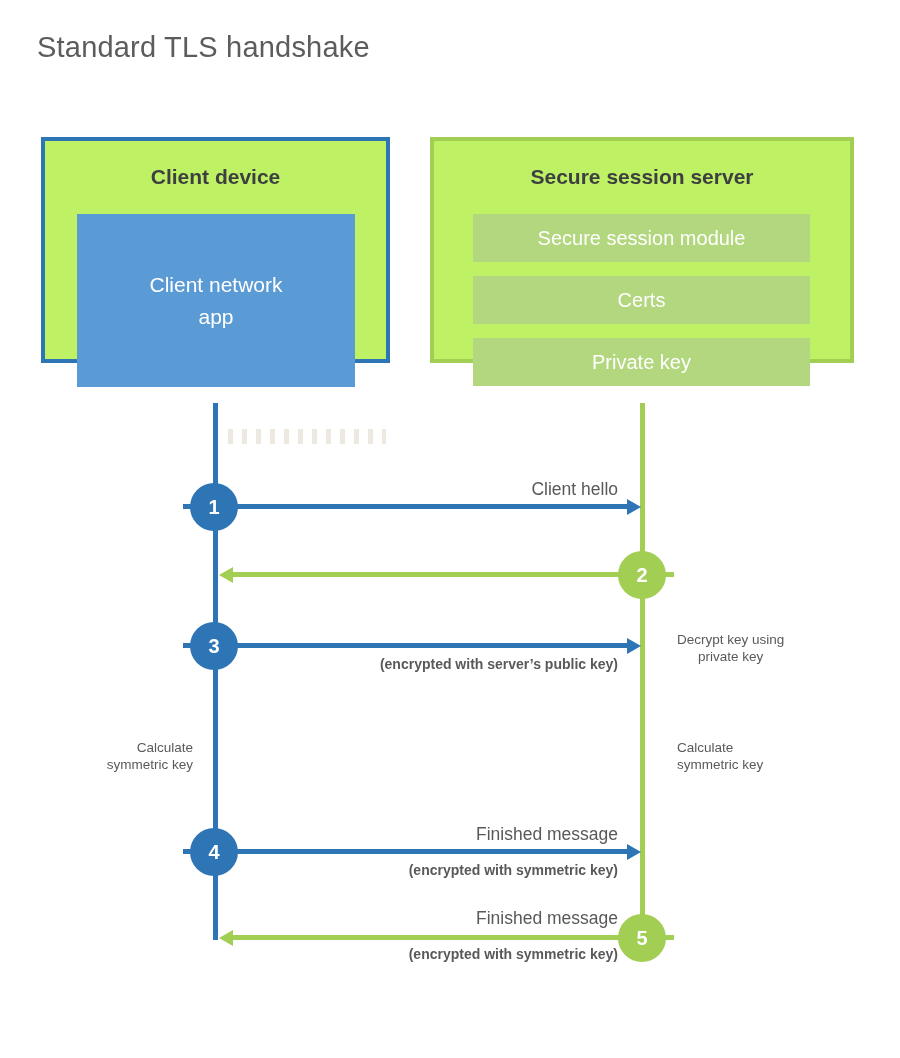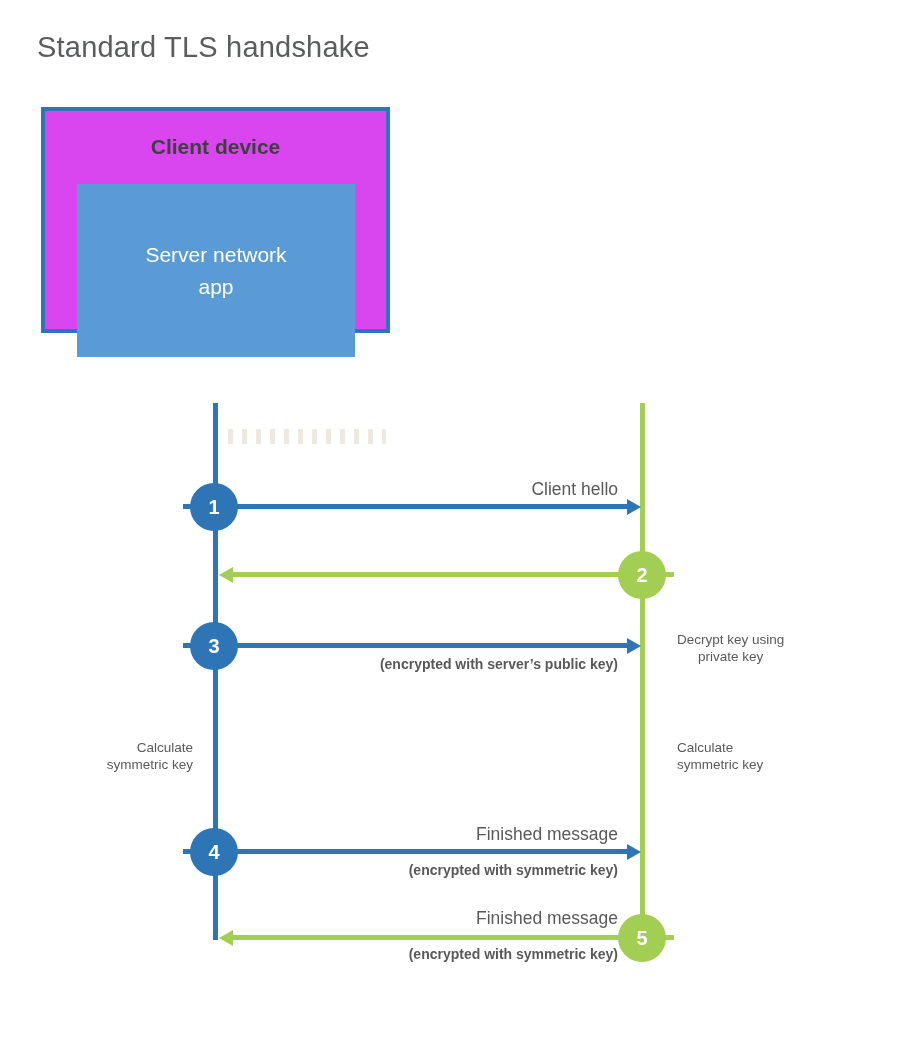--- a/index.html
+++ b/index.html
@@ -5,21 +5,21 @@
   html,body{margin:0;padding:0;background:#ffffff;}
   .canvas{
     position:relative;width:900px;height:1058px;background:#ffffff;overflow:hidden;
     font-family:"Liberation Sans","DejaVu Sans",sans-serif;
   }
   .title{
     position:absolute;left:37px;top:31px;margin:0;
     font-size:29px;font-weight:300;letter-spacing:.2px;color:#5b5c5e;
   }
   
-  .actor-box{position:absolute;top:107px;height:226px;box-sizing:border-box;background:#d946ef;z-index:2;}
+  .actor-box{position:absolute;top:137px;height:226px;box-sizing:border-box;background:#bef264;z-index:2;}
   .actor-box.client{left:41px;width:349px;border:4px solid var(--c-blue);}
   .actor-box.server{left:430px;width:424px;border:4px solid var(--c-green);}
   .actor-heading{
     position:absolute;left:0;right:0;top:24px;text-align:center;
     font-size:21px;font-weight:bold;color:#3e3f41;
   }
   .app-box{
     position:absolute;left:32px;top:73px;width:278px;height:173px;
     background:var(--c-blue_fill);color:#ffffff;font-size:21px;line-height:1.5;
     display:flex;align-items:center;justify-content:center;text-align:center;white-space:pre-line;
@@ -81,24 +81,30 @@
 </style>
 </head>
 <body>
 
 <div class="canvas">
 
   <h1 class="title">Standard TLS handshake</h1>
 
   <div class="actor-box client">
     <div class="actor-heading">Client device</div>
-    <div class="app-box">Server network
+    <div class="app-box">Client network
 app</div>
   </div>
 
+  <div class="actor-box server">
+    <div class="actor-heading">Secure session server</div>
+    <div class="module-bar m0">Secure session module</div>
+    <div class="module-bar m1">Certs</div>
+    <div class="module-bar m2">Private key</div>
+  </div>
 
   <div class="lifeline blue"></div>
   <div class="lifeline green"></div>
   <div class="ghost-dashes"></div>
 
   <div class="arrow blue right a1">
       <div class="head"></div>
     </div>
   <div class="arrow green left a2">
       <div class="head"></div>

